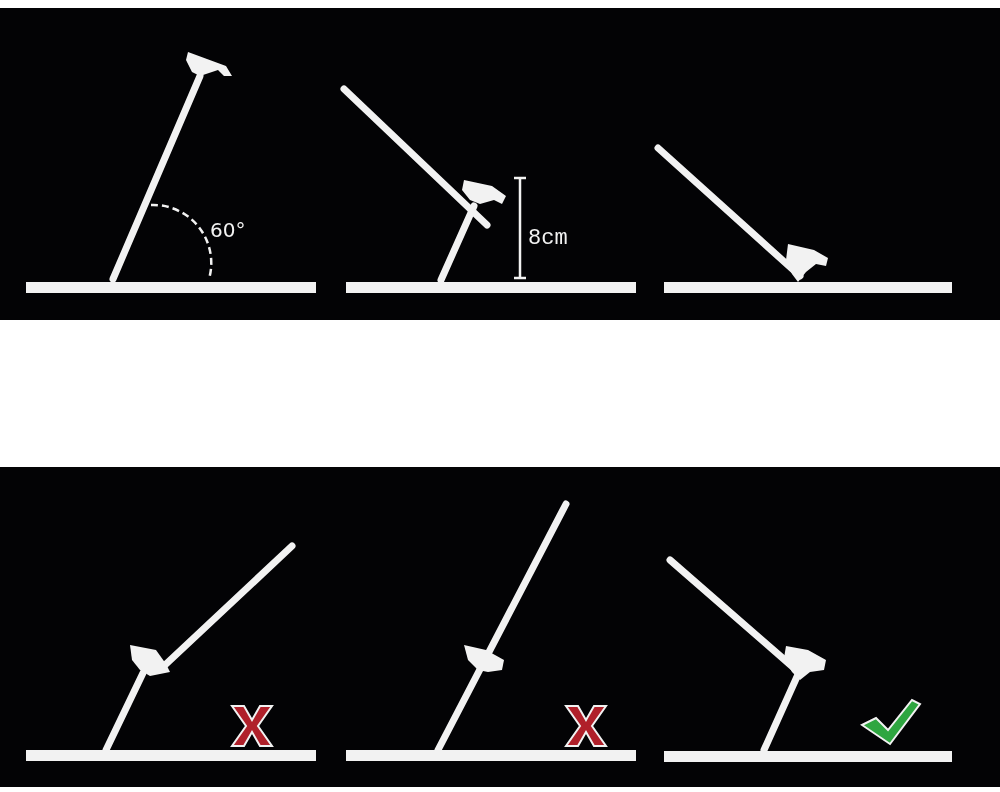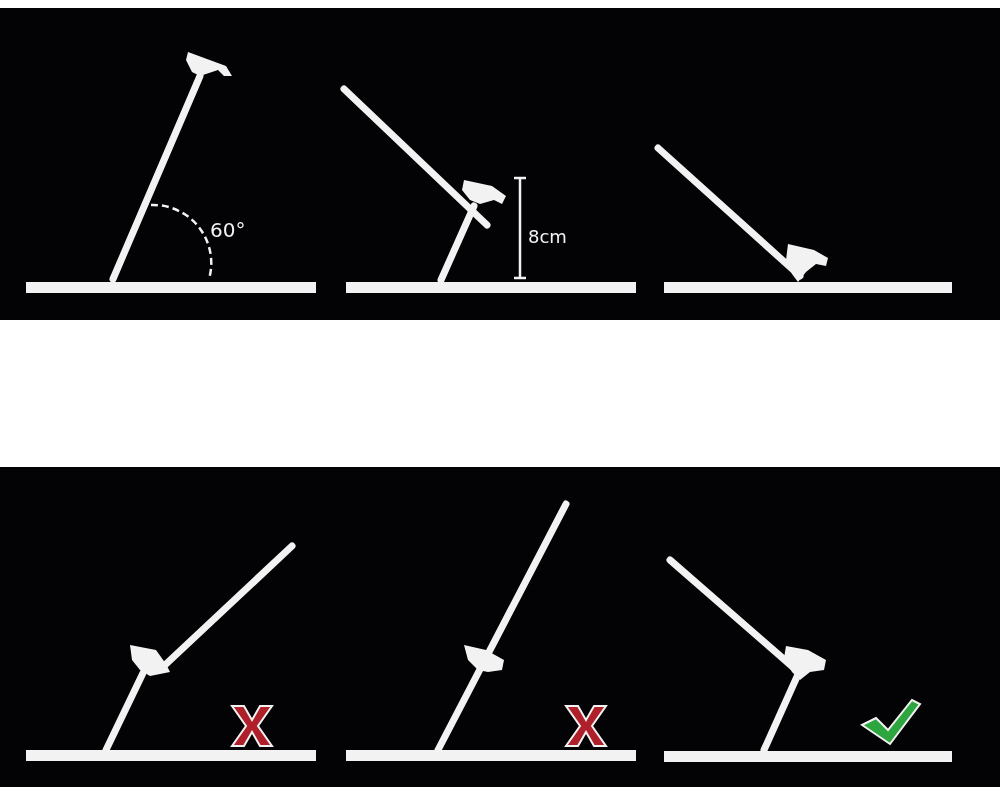--- a/index.html
+++ b/index.html
@@ -39,21 +39,21 @@
 
     <g>
       <rect x="664" y="278" width="288" height="11" fill="#f2f2f2"></rect>
       <line x1="658" y1="144" x2="800" y2="272" stroke="#f2f2f2" stroke-width="7" stroke-linecap="round"></line>
       <g>
         <path d="M788 240 L814 246 L828 254 L826 262 L816 260 L806 268 L798 278 L792 270 L786 256 Z" fill="#f2f2f2"></path>
       </g>
     </g>
   </svg>
   <div class="label" style="left:210px; top:210px; font-size:20px;">60°</div>
-  <div class="label" style="left:528px; top:218px; font-size:18px;">8cm</div>
+  <div class="label" style="left:528px; top:218px; font-size:22px;font-family:Liberation Mono, monospace;">8cm</div>
 </div>
 
 <div class="panel" id="bottom-panel">
   <svg width="1000" height="320" viewBox="0 467 1000 320">
 
     <g>
       <rect x="26" y="750" width="290" height="11" fill="#f2f2f2"></rect>
       <line x1="106" y1="750" x2="143" y2="673" stroke="#f2f2f2" stroke-width="7" stroke-linecap="round"></line>
       <line x1="165" y1="665" x2="292" y2="546" stroke="#f2f2f2" stroke-width="7" stroke-linecap="round"></line>
       <g>

